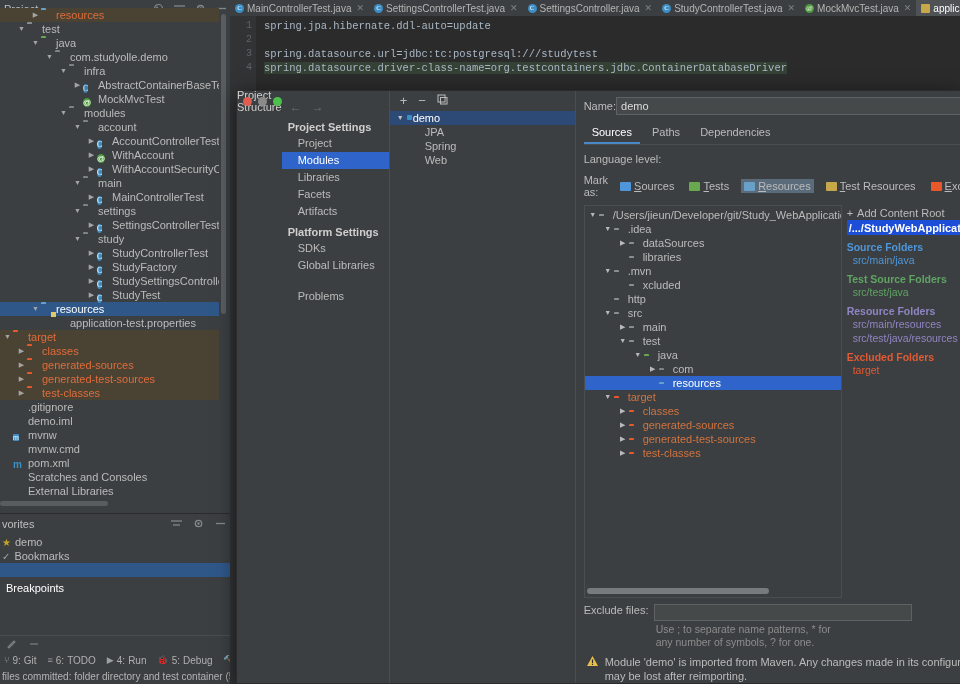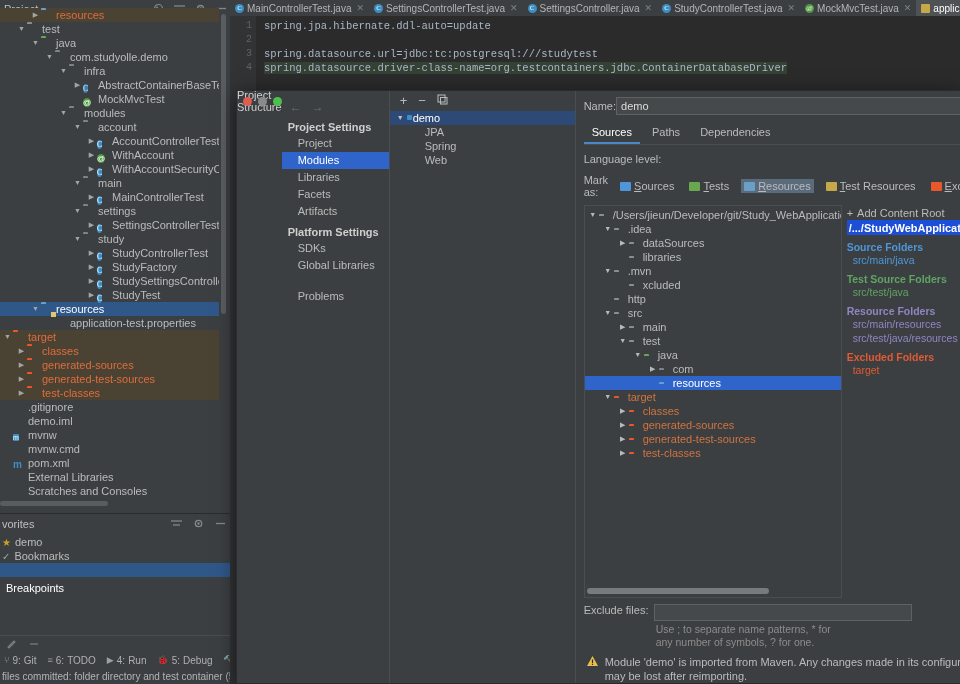--- a/index.html
+++ b/index.html
@@ -426,28 +426,28 @@
           </div>
           <div class="row">
             <span style="flex: 0 0 0px;"></span>
             <span class="arrow"></span>
             <span class="ico"><span class="ic-pom">m</span></span>
             <span class="lbl">pom.xml</span>
           </div>
           <div class="row">
             <span style="flex: 0 0 0px;"></span>
             <span class="arrow"></span>
+            <span class="ico"><span class="ic-scratch"></span></span>
+            <span class="lbl">Scratches and Consoles</span>
+          </div>
+          <div class="row">
+            <span style="flex: 0 0 0px;"></span>
+            <span class="arrow"></span>
             <span class="ico"><span class="ic-libs"></span></span>
             <span class="lbl">External Libraries</span>
-          </div>
-          <div class="row">
-            <span style="flex: 0 0 0px;"></span>
-            <span class="arrow"></span>
-            <span class="ico"><span class="ic-scratch"></span></span>
-            <span class="lbl">Scratches and Consoles</span>
           </div>
         </div>
       <div class="vscroll"></div>
       <div class="hscroll"></div>
     </div>
 
     <div class="fav-panel">
       <div class="fav-header">
         <span class="title">vorites</span>
         <span class="hicons">

